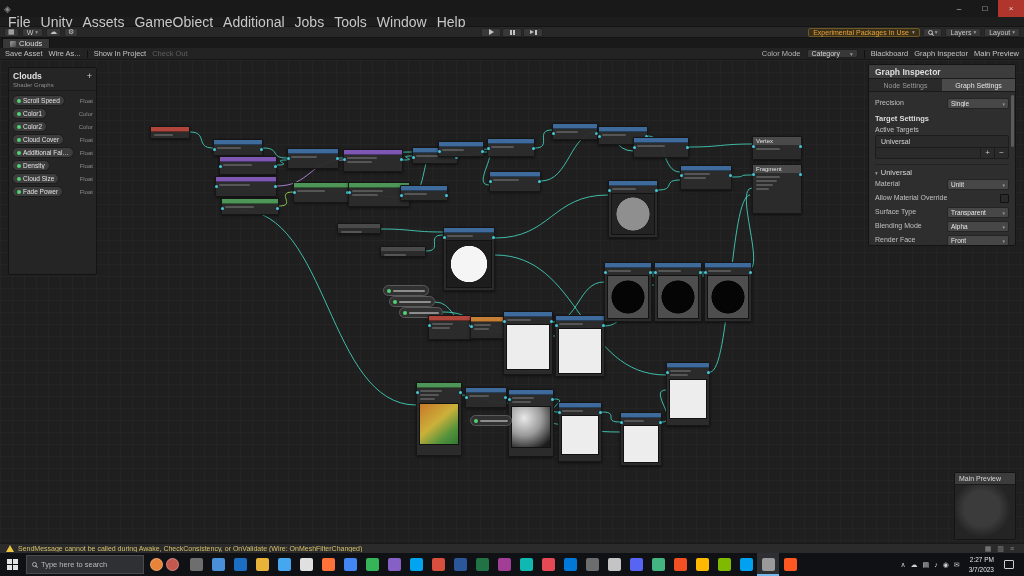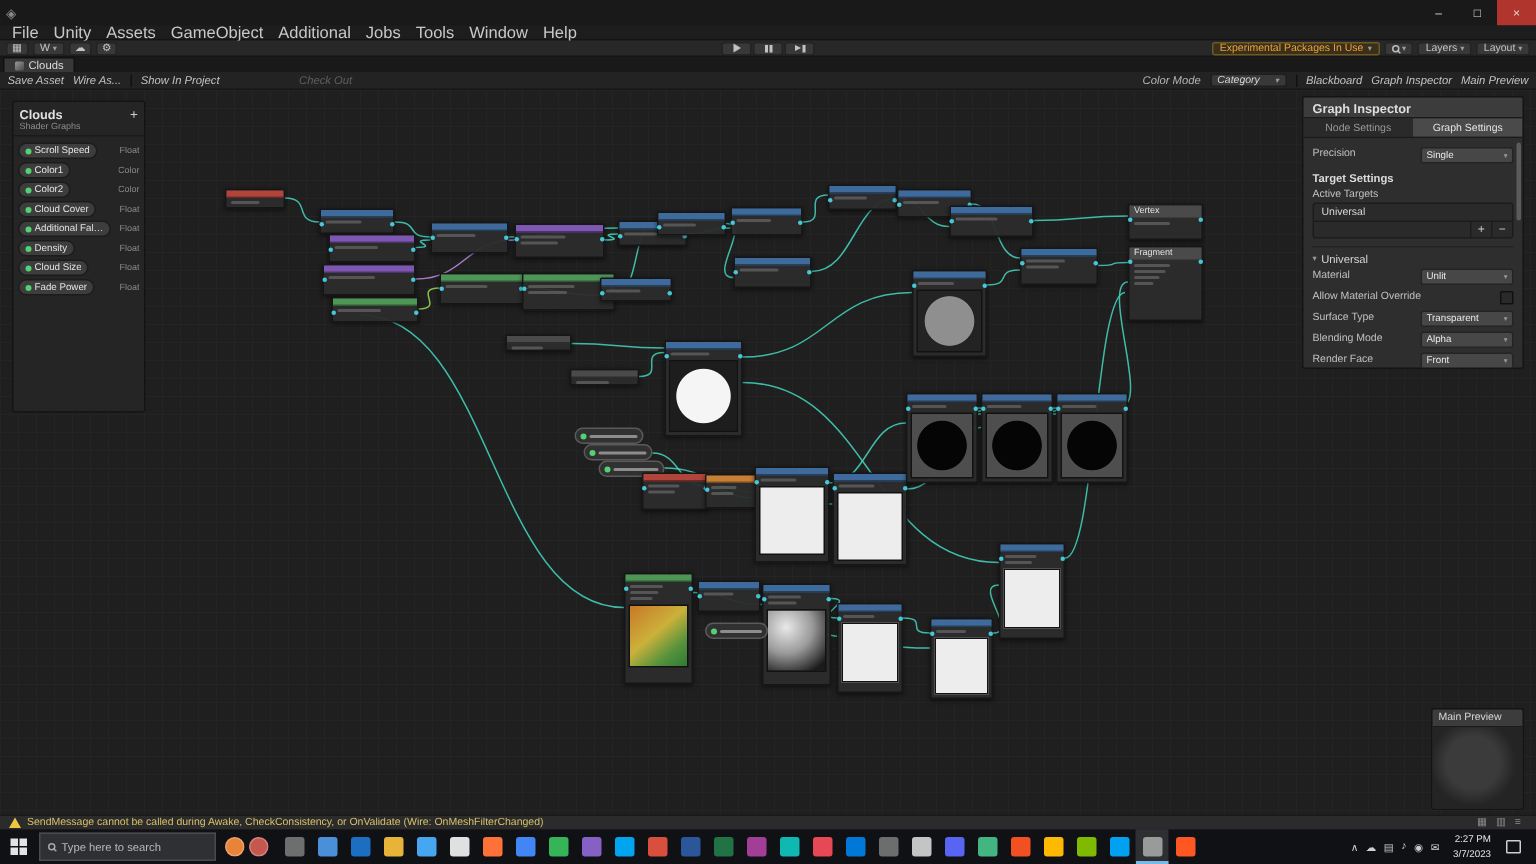--- a/index.html
+++ b/index.html
@@ -9,21 +9,21 @@
   
   .titlebar{height:17px;background:#191919;display:flex;align-items:center;color:#cfcfcf;flex:0 0 auto;}
   .appicon{font-size:9px;color:#8a8a8a;margin:0 5px 0 4px;}
   .title-text{font-size:8.5px;color:#c9c9c9;white-space:nowrap;}
   .winbtns{margin-left:auto;display:flex;height:100%;}
   .win-btn{width:26px;height:100%;display:flex;align-items:center;justify-content:center;font-size:8px;color:#ddd;}
   .win-btn.close{background:#b0352c;}
 
   
   .menubar{height:10px;background:#1d1d1d;display:flex;align-items:center;padding-left:3px;flex:0 0 auto;border-bottom:1px solid #141414;}
-  .menu-item{font-size:11px;line-height:10px;color:#c8c8c8;padding:0 5px;}
+  .menu-item{font-size:14px;line-height:10px;color:#c8c8c8;padding:0 5px;}
 
   
   .toolbar{height:11px;background:#282828;display:flex;align-items:center;padding:0 4px;flex:0 0 auto;border-bottom:1px solid #151515;position:relative;}
   .tb-left{display:flex;align-items:center;gap:3px;}
   .tb-btn{height:9px;background:#383838;border:1px solid #232323;border-radius:2px;color:#c4c4c4;font-size:7px;display:inline-flex;align-items:center;padding:0 4px;gap:2px;}
   .icon-btn{font-size:7px;padding:0 3px;}
   .caret{font-size:5.5px;color:#9a9a9a;}
   .tb-center{position:absolute;left:50%;transform:translateX(-50%);display:flex;gap:1px;}
   .pb-btn{width:20px;height:9px;background:#383838;border:1px solid #232323;border-radius:2px;display:inline-flex;align-items:center;justify-content:center;gap:1px;}
   .tri{width:0;height:0;border-top:3px solid transparent;border-bottom:3px solid transparent;border-left:5px solid #c2c2c2;}
@@ -34,24 +34,24 @@
   .mag{width:5px;height:5px;border:1px solid #bdbdbd;border-radius:50%;position:relative;display:inline-block;}
   .mag::after{content:'';position:absolute;width:3px;height:1px;background:#bdbdbd;transform:rotate(45deg);right:-2px;bottom:-1px;}
 
   
   .tabbar{height:10px;background:#191919;display:flex;align-items:flex-end;padding-left:2px;flex:0 0 auto;}
   .tab{height:10px;background:#383838;display:flex;align-items:center;gap:3px;padding:0 7px;font-size:7.5px;color:#ddd;border:1px solid #111;border-bottom:none;}
   .tab-icon{width:6px;height:6px;border-radius:1px;background:linear-gradient(135deg,#9a9a9a,#4a4a4a);}
 
   
   .graphbar{height:12px;background:#232323;display:flex;align-items:center;padding:0 5px;flex:0 0 auto;border-bottom:1px solid #161616;}
-  .gb-left,.gb-right{display:flex;align-items:center;gap:6px;font-style:italic;}
+  .gb-left,.gb-right{display:flex;align-items:center;gap:6px;}
   .gb-right{margin-left:auto;}
   .gb-btn{font-size:7.5px;color:#c2c2c2;}
-  .gb-btn.disabled{color:#5f5f5f;margin-left:47px;}
+  .gb-btn.disabled{color:#5f5f5f;}
   .gb-label{font-size:7.5px;color:#b5b5b5;}
   .gb-sep{width:1px;height:8px;background:#111;}
   .gb-dd{height:9px;background:#383838;border:1px solid #1e1e1e;border-radius:2px;color:#d5d5d5;font-size:7px;display:inline-flex;align-items:center;padding:0 4px;gap:10px;}
 
   
   .graph{position:relative;flex:1 1 auto;background-color:#1f1f1f;overflow:hidden;
     background-image:linear-gradient(#242424 1px,transparent 1px),linear-gradient(90deg,#242424 1px,transparent 1px);
     background-size:12px 12px;}
   #edges{position:absolute;left:0;top:0;width:100%;height:100%;z-index:1;}
   #nodes{position:absolute;left:0;top:0;width:100%;height:100%;z-index:2;}

